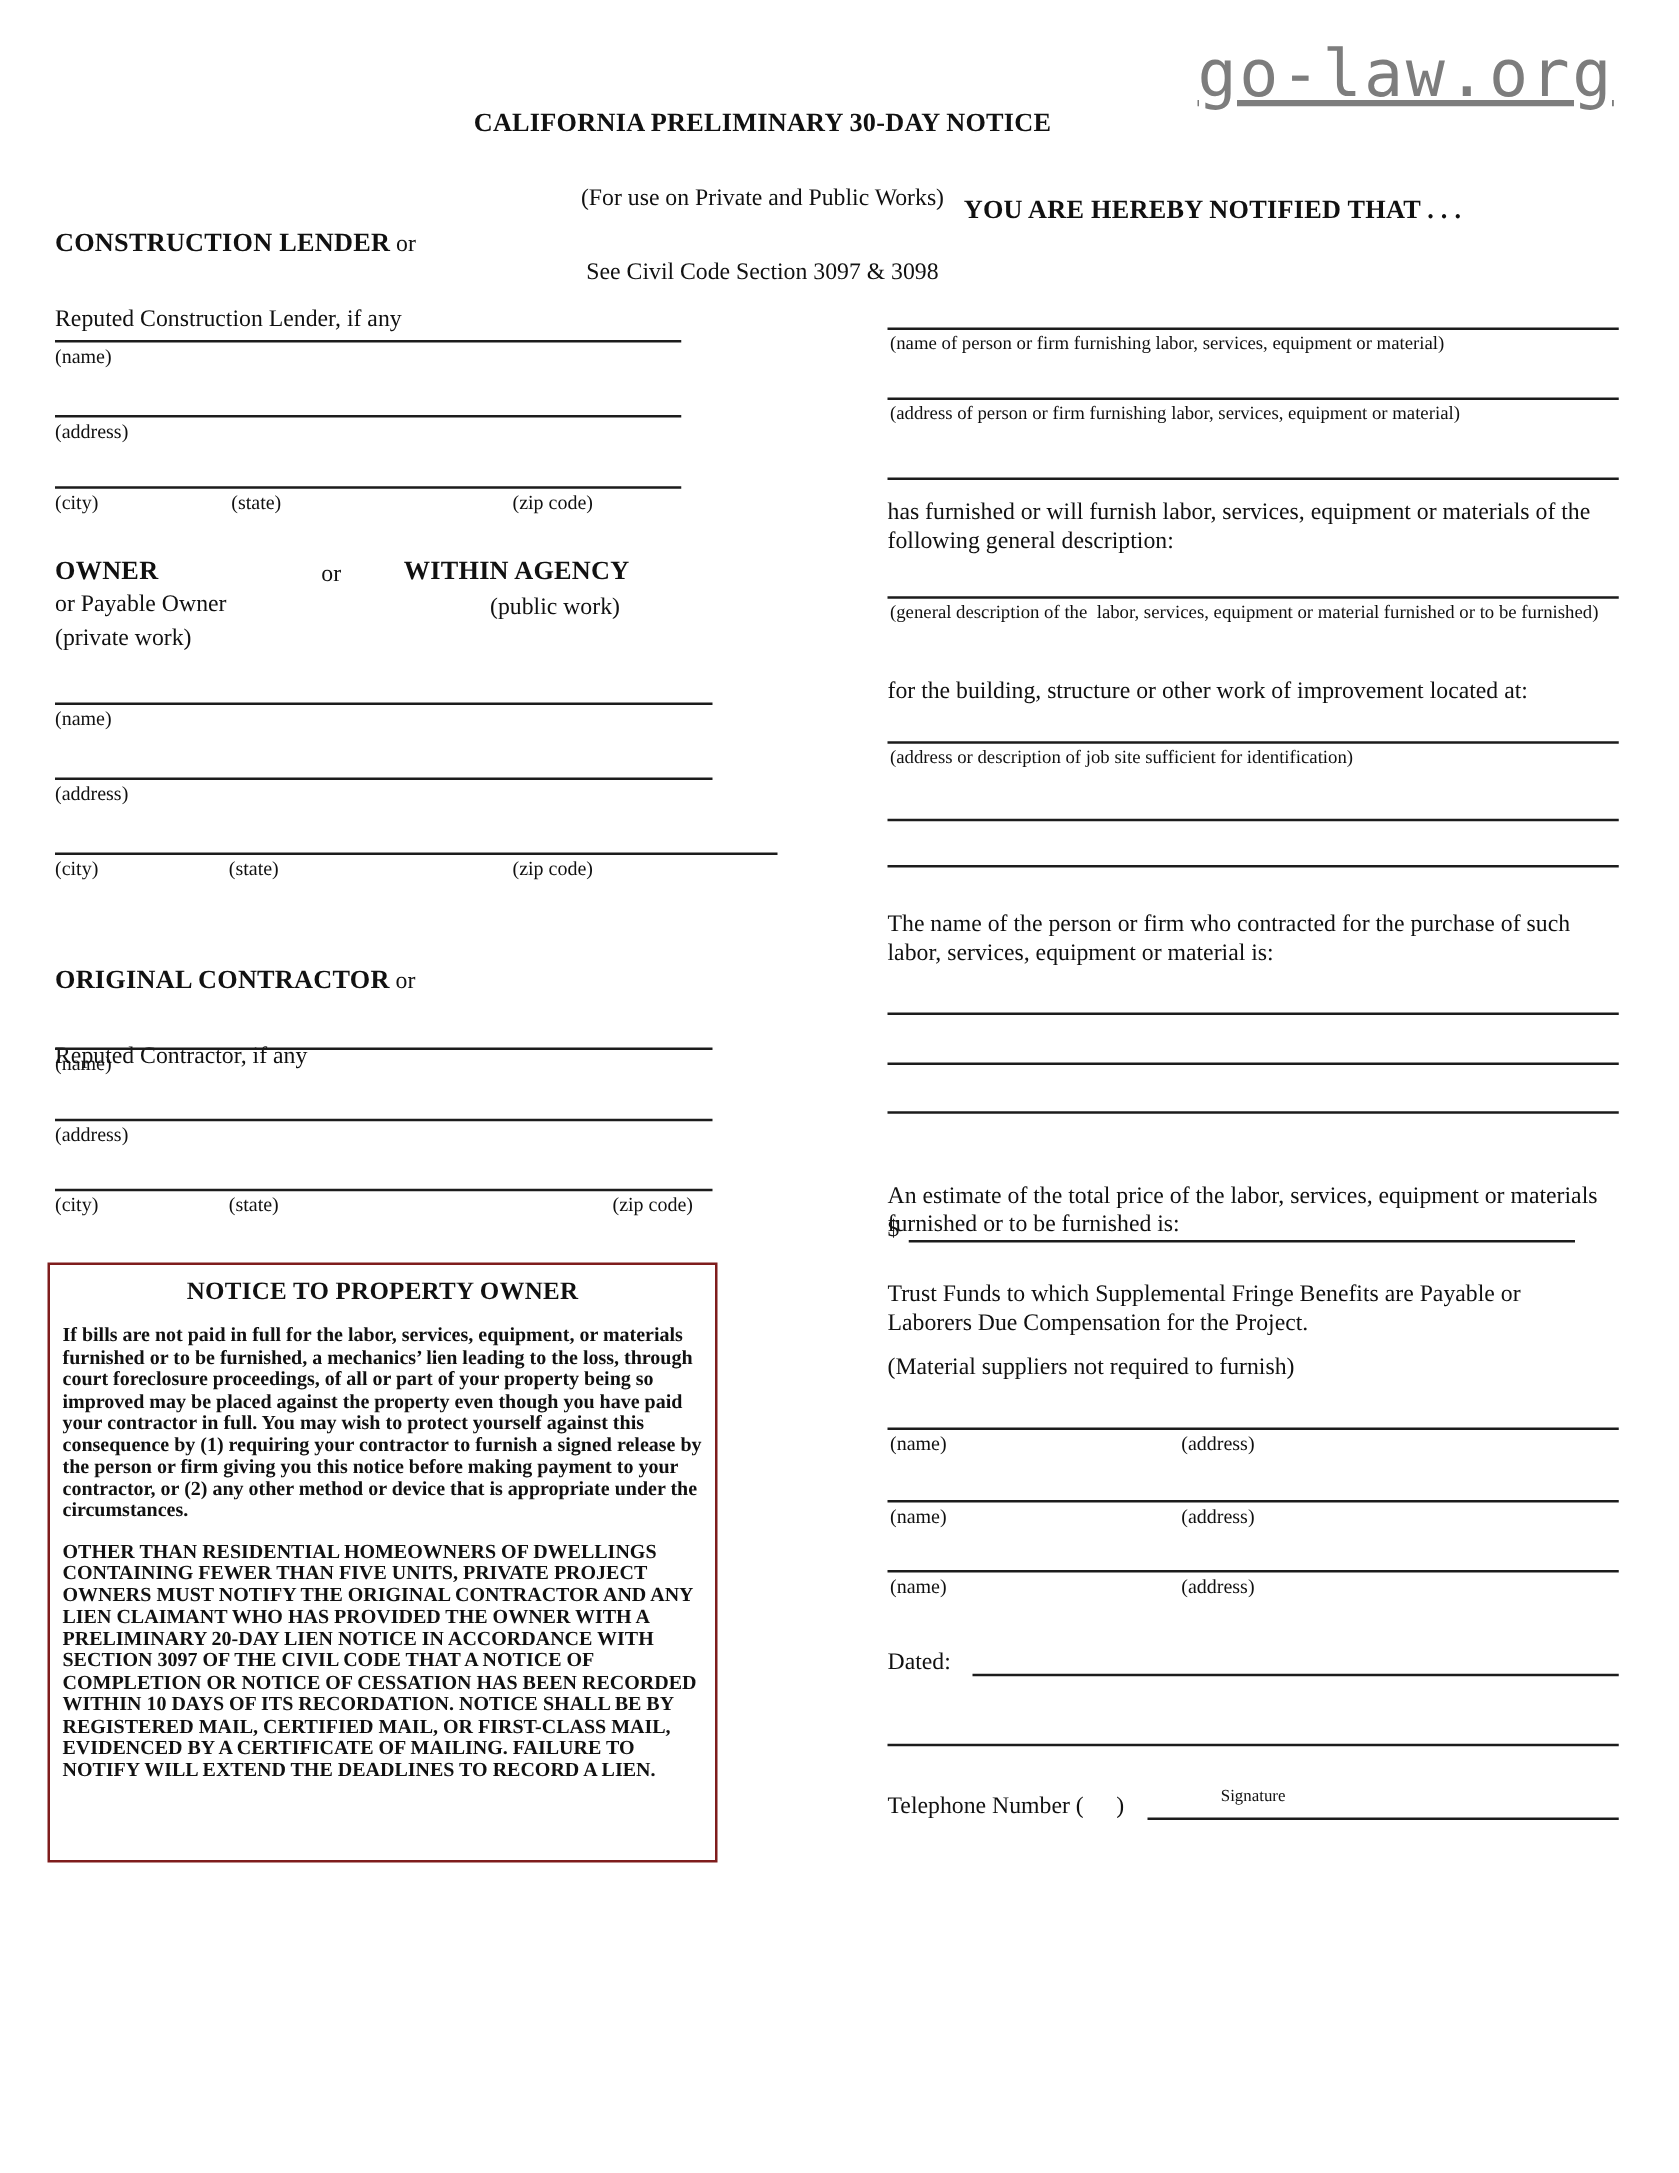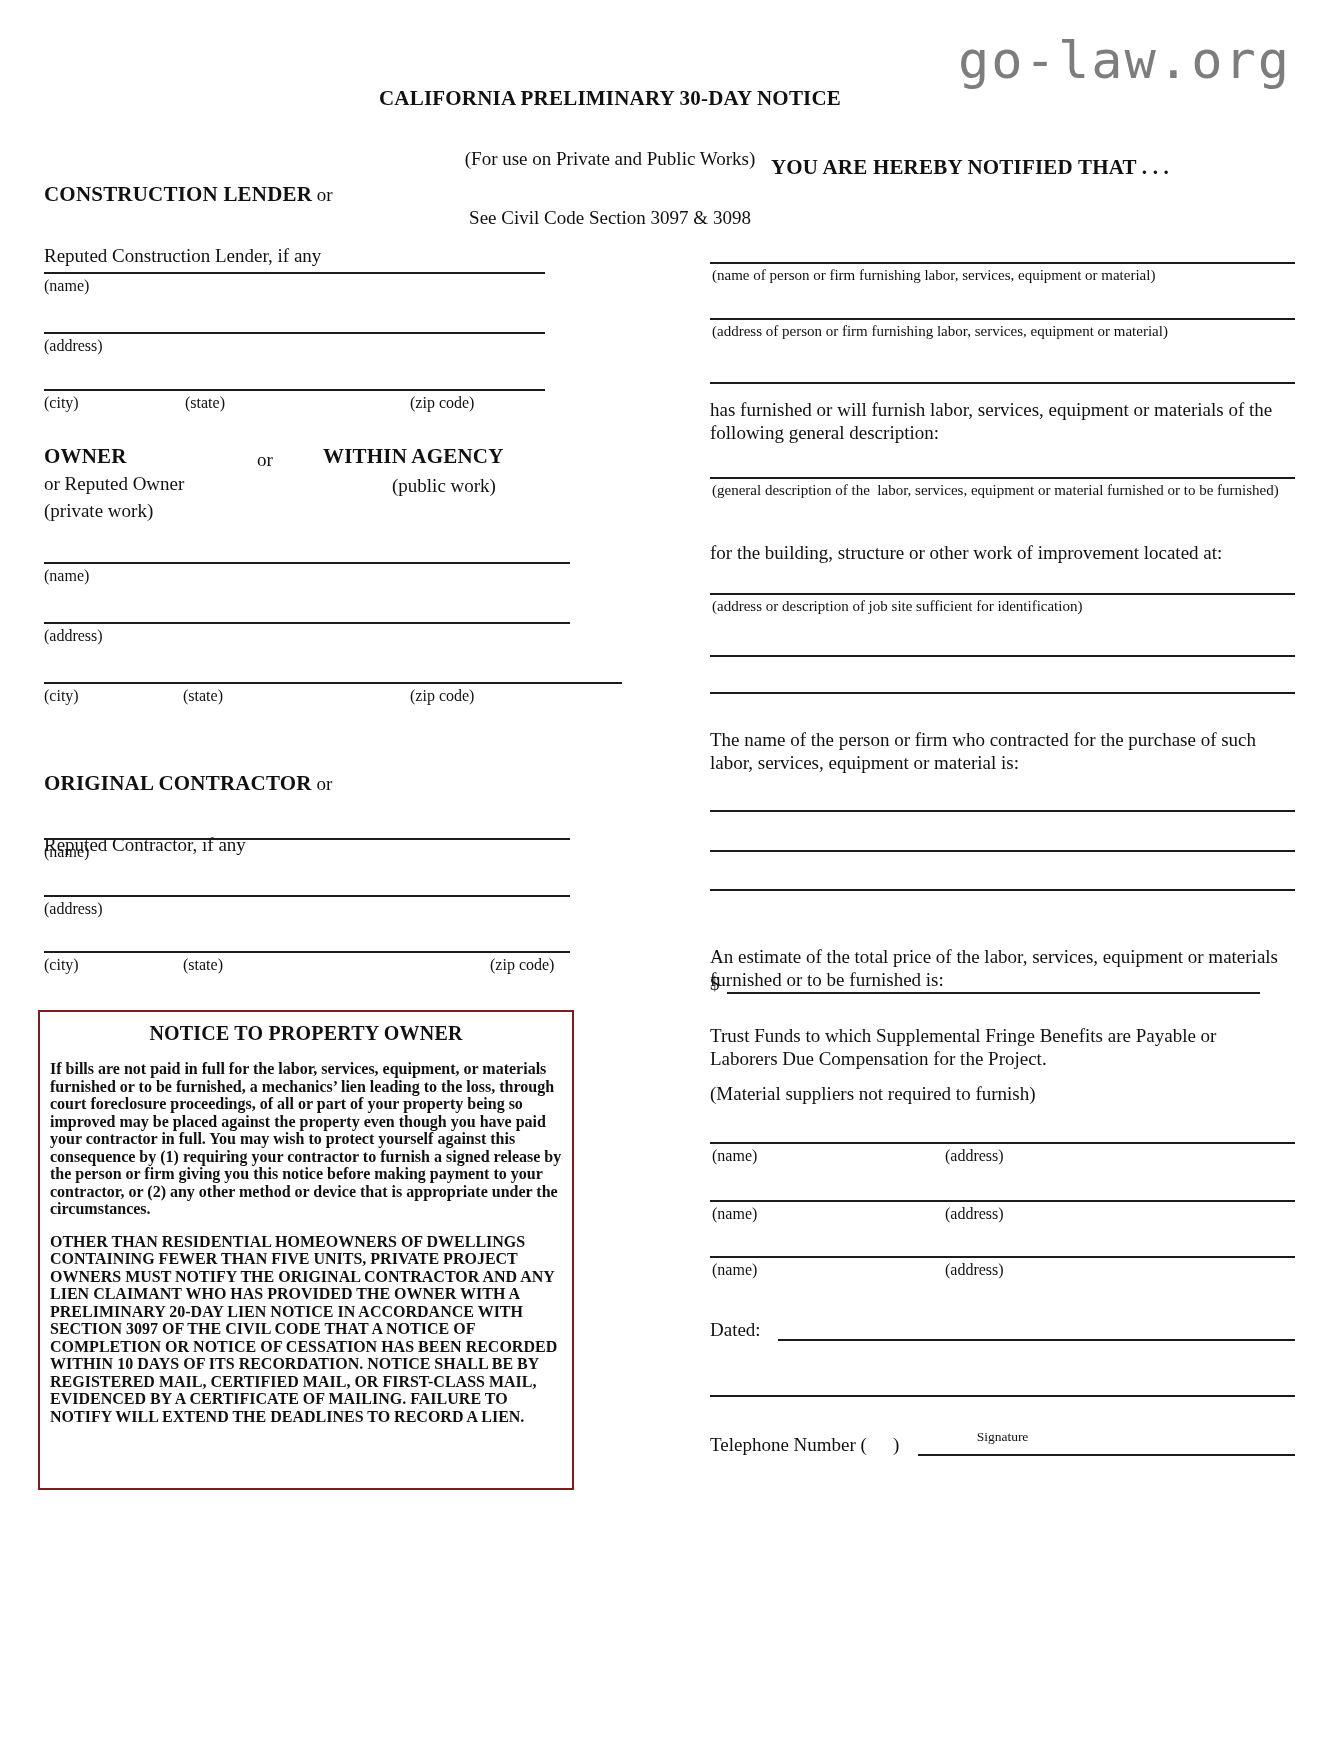--- a/index.html
+++ b/index.html
@@ -13,21 +13,21 @@
   }
   .t  { position:absolute; white-space:pre-wrap; }
   .h1 { font-size:21px; font-weight:bold; letter-spacing:0.2px; }
   .body-txt { font-size:19px; line-height:1.22; }
   .lbl { font-size:16px; line-height:1.15; }
   .lbl-sm { font-size:15px; line-height:1.18; }
   .line { position:absolute; border-top:2px solid #1c1c1c; height:0; }
   .center { text-align:center; }
   .logo {
     font-family:"DejaVu Sans Mono", monospace;
-    font-size:52px; color:#7d7d7d; letter-spacing:2px; font-weight:normal;
+    font-size:52px; color:#7d7d7d; letter-spacing:2px; font-weight:normal;text-decoration:underline;
   }
   .notice-box {
     position:absolute; left:38px; top:1010px; width:512px; height:452px;
     border:2px solid #7f1d1d; padding:10px 10px 14px 10px;
   }
   .notice-title { font-size:20px; font-weight:bold; text-align:center; letter-spacing:0.2px; }
   .notice-para { font-size:16px; font-weight:bold; line-height:1.095; margin-top:15px; text-align:left; }
 </style>
 </head>
 <body>
@@ -53,21 +53,21 @@
   <div class="t lbl" style="left:44px; top:337px;">(address)</div>
 
   <div class="line" style="left:44px; top:389px; width:501px;"></div>
   <div class="t lbl" style="left:44px; top:394px;">(city)</div>
   <div class="t lbl" style="left:185px; top:394px;">(state)</div>
   <div class="t lbl" style="left:410px; top:394px;">(zip code)</div>
 
   <div class="t h1" style="left:44px; top:444px;">OWNER</div>
   <div class="t body-txt" style="left:257px; top:448px;">or</div>
   <div class="t h1" style="left:323px; top:444px;">WITHIN AGENCY</div>
-  <div class="t body-txt" style="left:44px; top:472px;">or Reputed Owner</div>
+  <div class="t body-txt" style="left:44px; top:472px;">or Payable Owner</div>
   <div class="t body-txt" style="left:392px; top:474px;">(public work)</div>
   <div class="t body-txt" style="left:44px; top:499px;">(private work)</div>
 
   <div class="line" style="left:44px; top:562px; width:526px;"></div>
   <div class="t lbl" style="left:44px; top:567px;">(name)</div>
 
   <div class="line" style="left:44px; top:622px; width:526px;"></div>
   <div class="t lbl" style="left:44px; top:627px;">(address)</div>
 
   <div class="line" style="left:44px; top:682px; width:578px;"></div>

